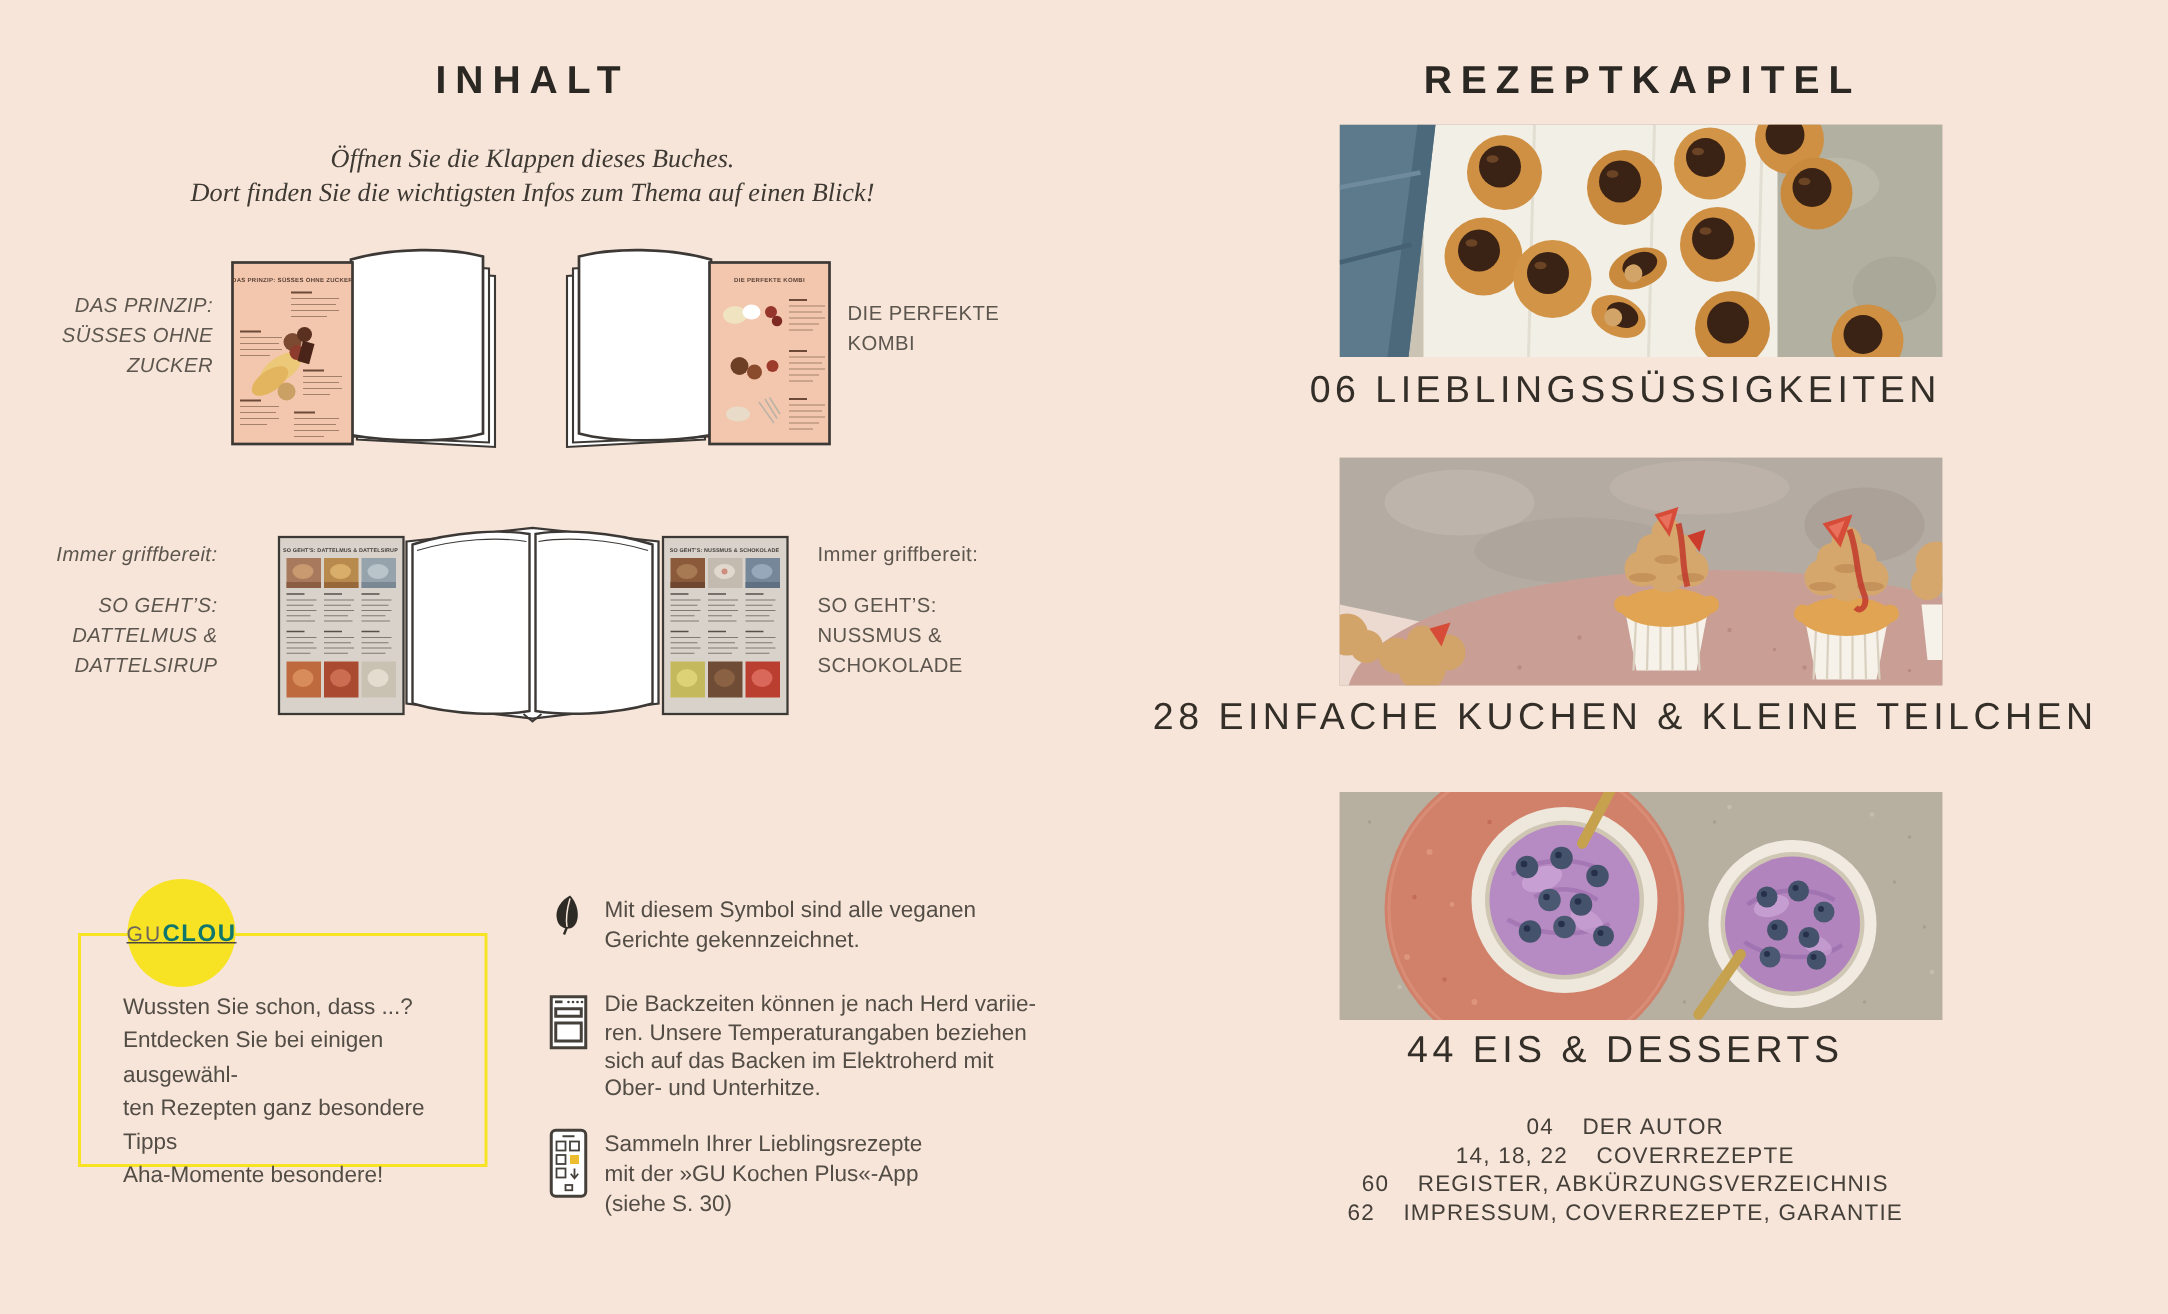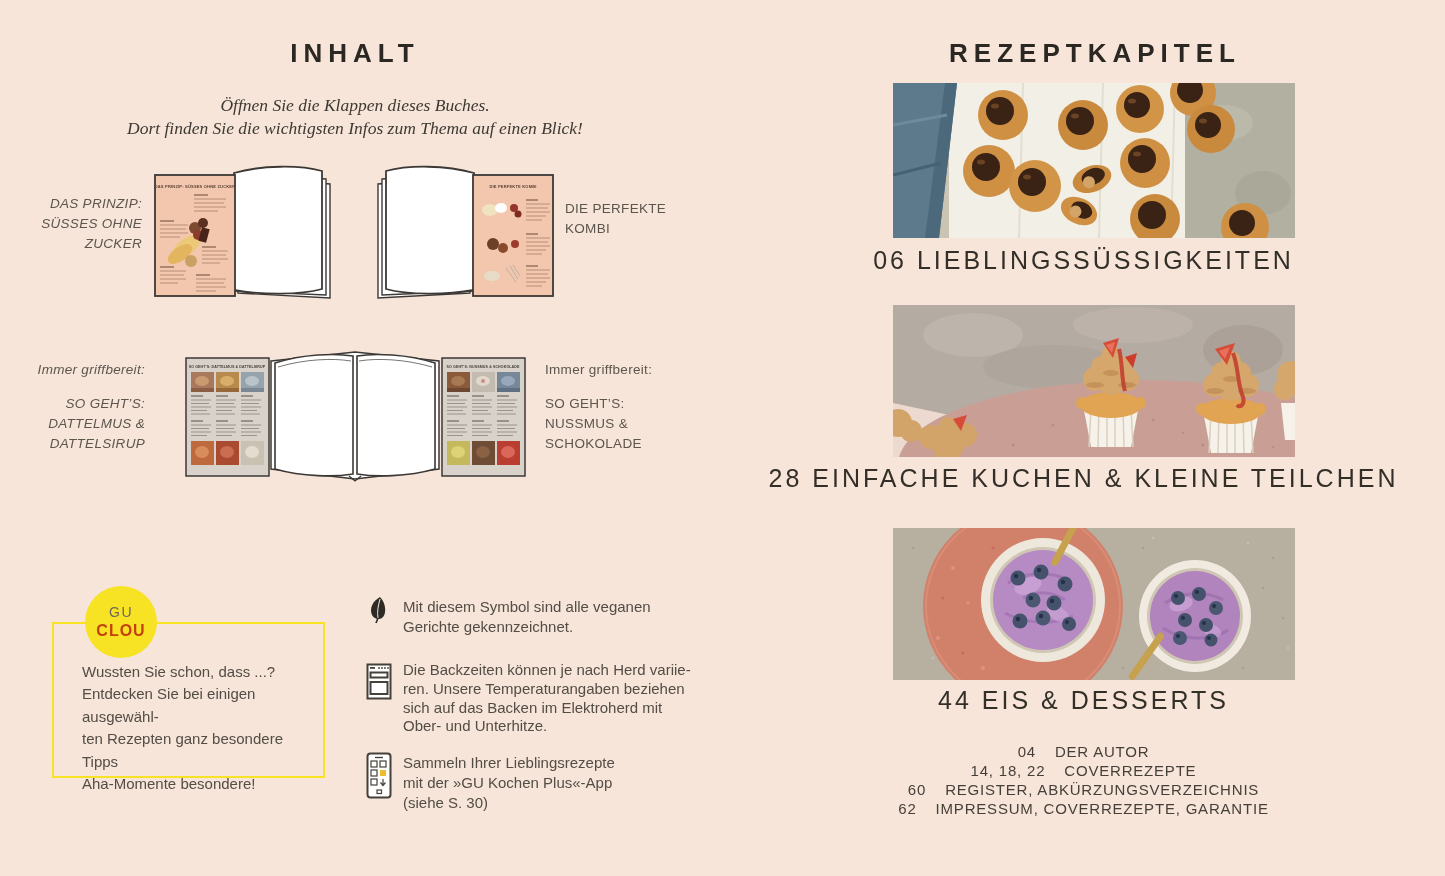--- a/index.html
+++ b/index.html
@@ -42,24 +42,24 @@
   #book1 { left:150px; top:162px; }
   #book2 { left:366px; top:162px; }
   #book3 { left:183px; top:331px; }
   .flap-title { font-size:4px; font-weight:bold; fill:#5a4335; letter-spacing:0.2px; }
   .flap-title-gray { font-size:3.6px; font-weight:bold; fill:#44403a; letter-spacing:0.1px; }
 
   
   #clou-badge {
     left:85px; top:586px; width:72px; height:72px; border-radius:50%;
     background:#f7e324; z-index:2;
-    display:flex; flex-direction:column; align-items:center; justify-content:center;
+    display:flex; flex-direction:row; align-items:center; justify-content:center;text-decoration:underline;
   }
   #clou-badge .gu   { font-size:14px; letter-spacing:1.5px; color:#6e665c; line-height:17px; }
-  #clou-badge .clou { font-size:16px; font-weight:bold; letter-spacing:1px; color:#c2410c; line-height:19px; }
+  #clou-badge .clou { font-size:16px; font-weight:bold; letter-spacing:1px; color:#0f766e; line-height:19px; }
   #clou-box  { left:52px; top:622px; width:273px; height:156px; border:2px solid #f7e324; }
   #clou-text { left:82px; top:661px; width:240px; font-size:15px; line-height:22.4px; color:#534d46; }
 
   
   .note-text { font-size:15px; color:#534d46; }
   #note-vegan-text { left:403px; top:597px; line-height:20px;   width:300px; }
   #note-oven-text  { left:403px; top:661px; line-height:18.8px; width:310px; }
   #note-app-text   { left:403px; top:753px; line-height:20px;   width:300px; }
   #leaf-icon  { left:368px; top:596px; }
   #oven-icon  { left:366px; top:663px; }

